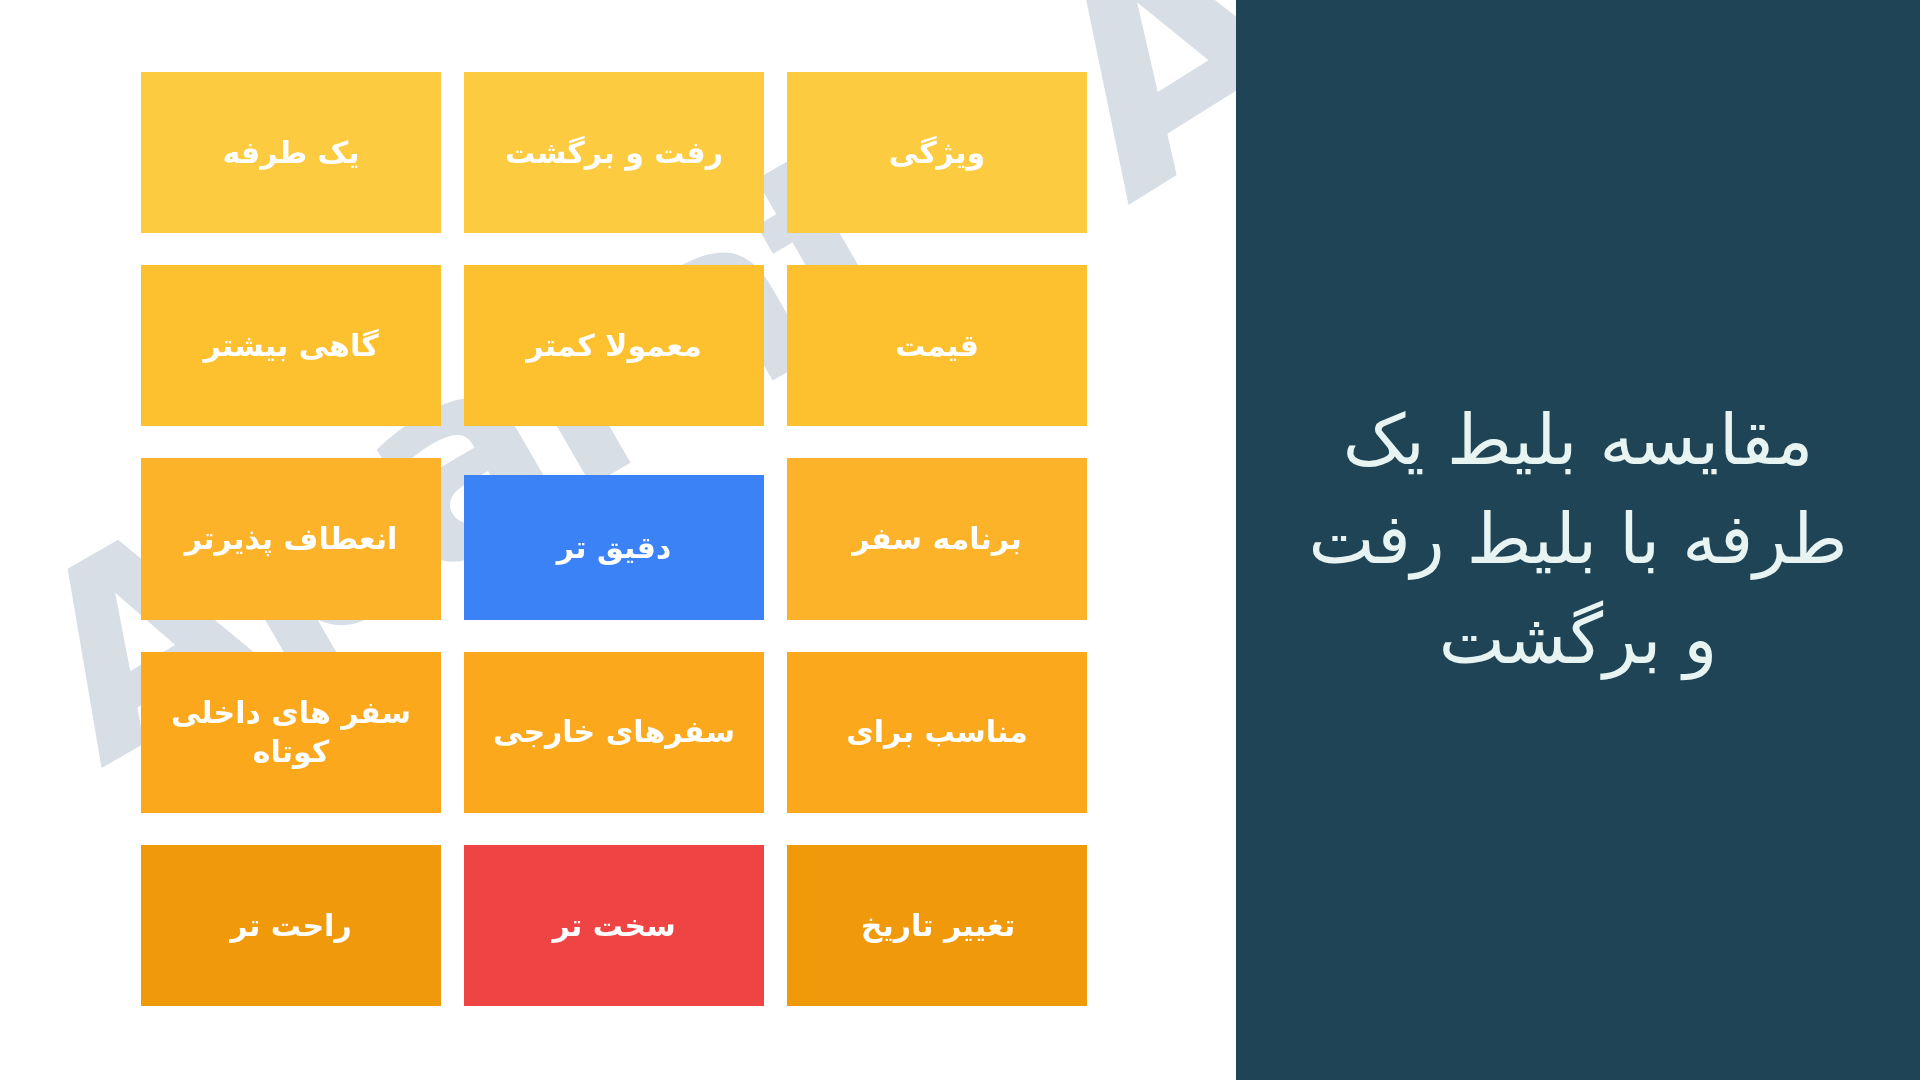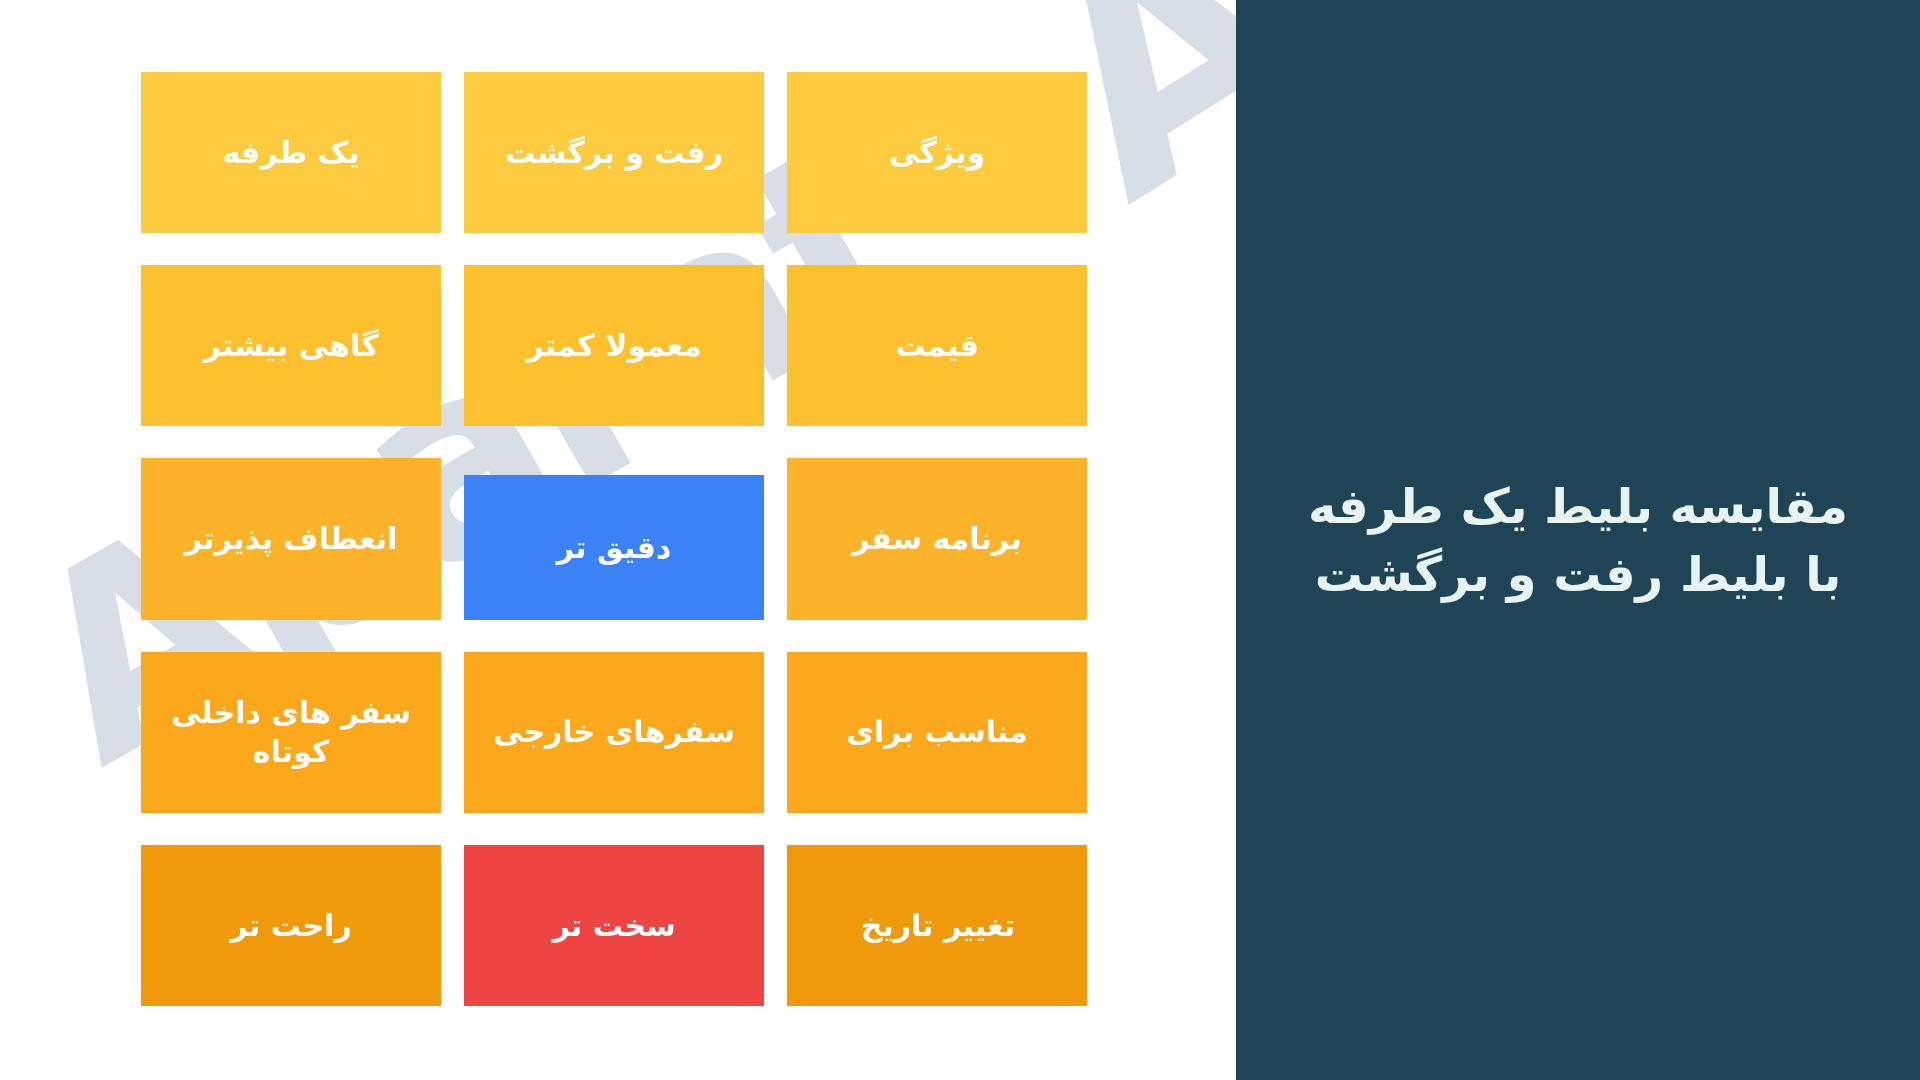--- a/index.html
+++ b/index.html
@@ -97,22 +97,22 @@
     width: 684px;
     height: 1080px;
     background: #1e4456;
     display: flex;
     align-items: center;
     justify-content: center;
     z-index: 3;
   }
   #panel-title {
     color: #e8f4f2;
-    font-weight: 700;
-    font-size: 48px;
+    font-weight: 400;
+    font-size: 70px;
     line-height: 1.42;
     text-align: center;
     direction: rtl;
     width: 560px;
     white-space: pre-line;
   }
 </style>
 </head>
 <body>
 

